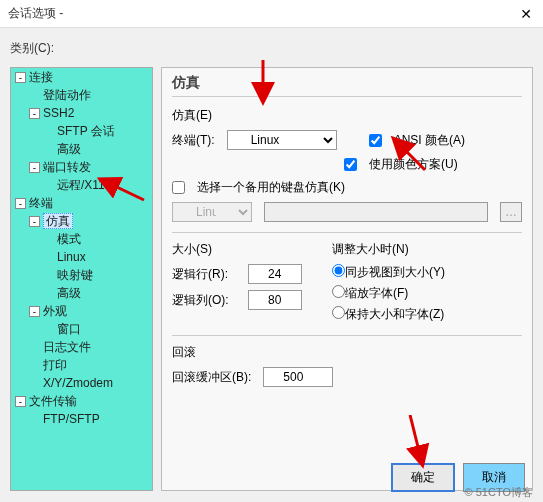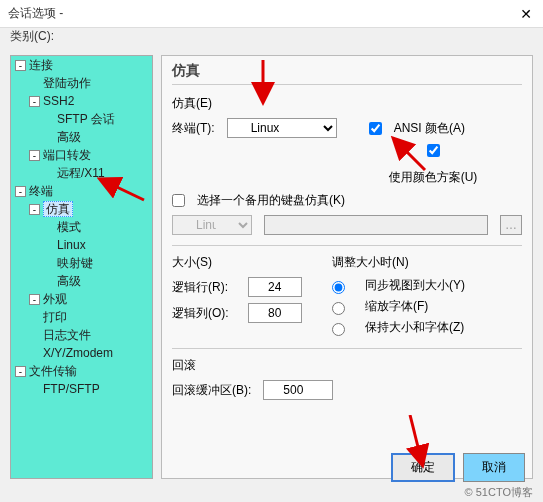--- a/index.html
+++ b/index.html
@@ -1,42 +1,42 @@
 <!DOCTYPE html>
 <html><head>
 <meta charset="utf-8">
 <style>
 * { box-sizing: border-box; margin: 0; padding: 0; font-family: "Microsoft YaHei", "SimSun", sans-serif; font-size: 12px; }
 body { background: #f0f0f0; width: 543px; height: 502px; position: relative; }
 .titlebar { background: #fff; height: 28px; display: flex; align-items: center; padding: 0 8px; border-bottom: 1px solid #ddd; }
 .titlebar .title { flex: 1; color: #333; }
 .titlebar .close { width: 18px; height: 18px; display: flex; align-items: center; justify-content: center; cursor: pointer; font-size: 14px; }
 .content { padding: 8px 10px; display: flex; gap: 8px; height: 440px; }
-.catlabel { padding: 0 10px 2px; color: #333; }
+.catlabel { padding: 12px 10px 2px; color: #333; }
 .sidebar { width: 143px; background: #5eead4; border: 1px solid #aaa; padding: 0 2px; overflow: auto; }
 .tree ul { list-style: none; padding-left: 14px; }
 .tree > ul { padding-left: 2px; }
 .tree li { line-height: 18px; white-space: nowrap; color: #222; }
 .tree .toggle { display: inline-block; width: 11px; height: 11px; border: 1px solid #888; text-align: center; line-height: 9px; font-size: 10px; margin-right: 3px; background: #fff; cursor: pointer; vertical-align: middle; }
 .tree .leaf-pad { display: inline-block; width: 14px; }
 .tree .sel { background: #cde8ff; border: 1px dotted #3399ff; padding: 0 2px; }
 .main { flex: 1; }
 .main-panel { background: #f8f8f8; border: 1px solid #bbb; height: 100%; padding: 6px 10px; position: relative; }
 .main-title { font-size: 14px; font-weight: bold; color: #444; margin-bottom: 10px; border-bottom: 1px solid #ccc; padding-bottom: 4px; }
 .row { display: flex; align-items: center; gap: 12px; margin-bottom: 6px; }
 .row label { white-space: nowrap; }
 select, input[type=text] { border: 1px solid #999; background: #fff; height: 20px; padding: 1px 19px; font-size: 12px; }
 select:disabled, input:disabled { background: #eee; color: #888; }
 input[type=checkbox] { width: 13px; height: 13px; }
 .disabled-lbl { color: #999; }
 .size-grid { display: flex; gap: 10px; }
 .size-col { flex: 0 0 150px; }
 .size-col2 { flex: 1; }
-.radio-row { display: flex; align-items: flex-end; gap: 20px; margin-bottom: 4px; }
-.footer { position: absolute; right: 18px; bottom: 20px; display: flex; gap: 8px; }
+.radio-row { display: flex; align-items: flex-start; gap: 0; margin-bottom: 4px; }
+.footer { position: absolute; right: 18px; bottom: 10px; display: flex; gap: 8px; }
 .btn { border: 1px solid #888; background: #7dd3fc; padding: 4px 18px; cursor: pointer; }
 .btn.primary { border: 2px solid #3b7dd8; background: #e9e9e9; }
 .watermark { position: absolute; right: 10px; bottom: 2px; color: #777; font-size: 11px; }
 .arrow { position: absolute; pointer-events: none; }
 .arrow svg { display: block; }
 .browse-btn { width: 22px; height: 20px; border: 1px solid #999; background: #eee; text-align:center; line-height:18px; cursor:pointer; }
 </style>
 </head>
 <body>
 
@@ -70,23 +70,26 @@
         <ul>
           <li><span class="toggle">-</span><span class="sel">仿真</span>
             <ul>
               <li><span class="leaf-pad"></span><span>模式</span></li>
               <li><span class="leaf-pad"></span><span>Linux</span></li>
               <li><span class="leaf-pad"></span><span>映射键</span></li>
               <li><span class="leaf-pad"></span><span>高级</span></li>
             </ul>
           </li>
           <li><span class="toggle">-</span><span>外观</span>
+            <ul>
+                <li><span class="leaf-pad"></span><span>窗口</span></li>
+              </ul>
           </li>
+          <li><span class="leaf-pad"></span><span>日志文件</span></li>
           <li><span class="leaf-pad"></span><span>打印</span></li>
-          <li><span class="leaf-pad"></span><span>日志文件</span></li>
           <li><span class="leaf-pad"></span><span>X/Y/Zmodem</span></li>
         </ul>
       </li>
       <li><span class="toggle">-</span><span>文件传输</span>
         <ul>
             <li><span class="leaf-pad"></span><span>FTP/SFTP</span></li>
           </ul>
       </li>
     </ul>
   </div>
@@ -96,21 +99,21 @@
       <div class="main-title">仿真</div>
 
       <div style="margin-bottom:6px;">仿真(E)</div>
       <div class="row">
         <label>终端(T):</label>
         <select style="width:110px;"><option>Linux</option></select>
         <span style="width:8px;"></span>
         <input type="checkbox" checked="" style="">
         <label>ANSI 颜色(A)</label>
       </div>
-      <div class="row" style="padding-left:172px;flex-direction:column;">
+      <div class="row" style="padding-left:172px;">
         <input type="checkbox" checked="" style="">
         <label>使用颜色方案(U)</label>
       </div>
 
       <div class="row" style="margin-top:6px;">
         <input type="checkbox" style="">
         <label>选择一个备用的键盘仿真(K)</label>
       </div>
       <div class="row">
         <select disabled="" style="width:80px;"><option>Linux</option></select>

